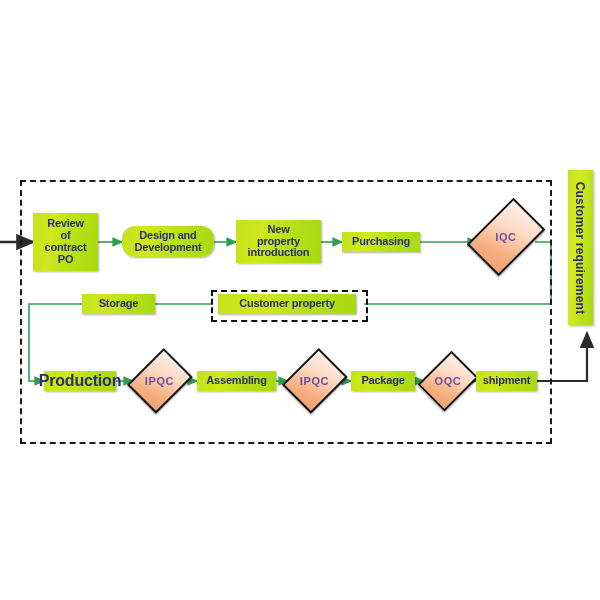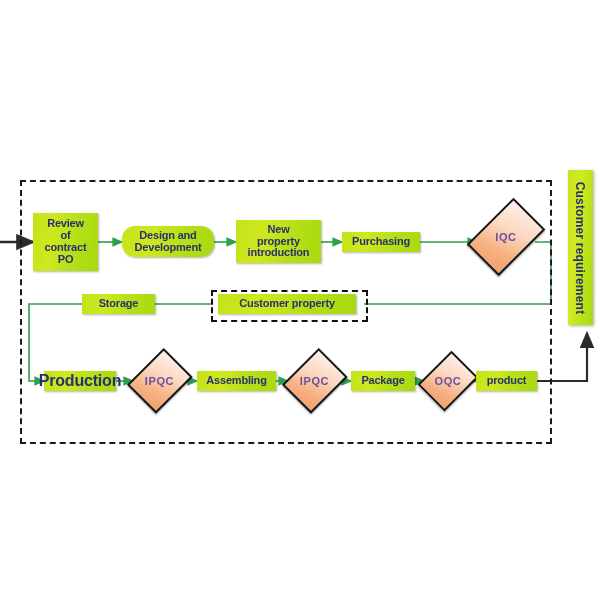--- a/index.html
+++ b/index.html
@@ -217,20 +217,20 @@
   <div class="node" style="left:351px; top:371px; width:64px; height:20px; font-size:11px;">
     <span>Package</span>
   </div>
 
   <div class="diamond" style="left:424px; top:350px; width:48px; height:62px;">
     <div class="dshape"></div>
     <span class="dlabel">OQC</span>
   </div>
 
   <div class="node" style="left:476px; top:371px; width:61px; height:20px; font-size:11px;">
-    <span>product</span>
+    <span>shipment</span>
   </div>
 
   <div class="vbar" style="left:568px; top:170px; width:25px; height:155px;">
     <span>Customer requirement</span>
   </div>
 
 </div>
 
 </body></html>

